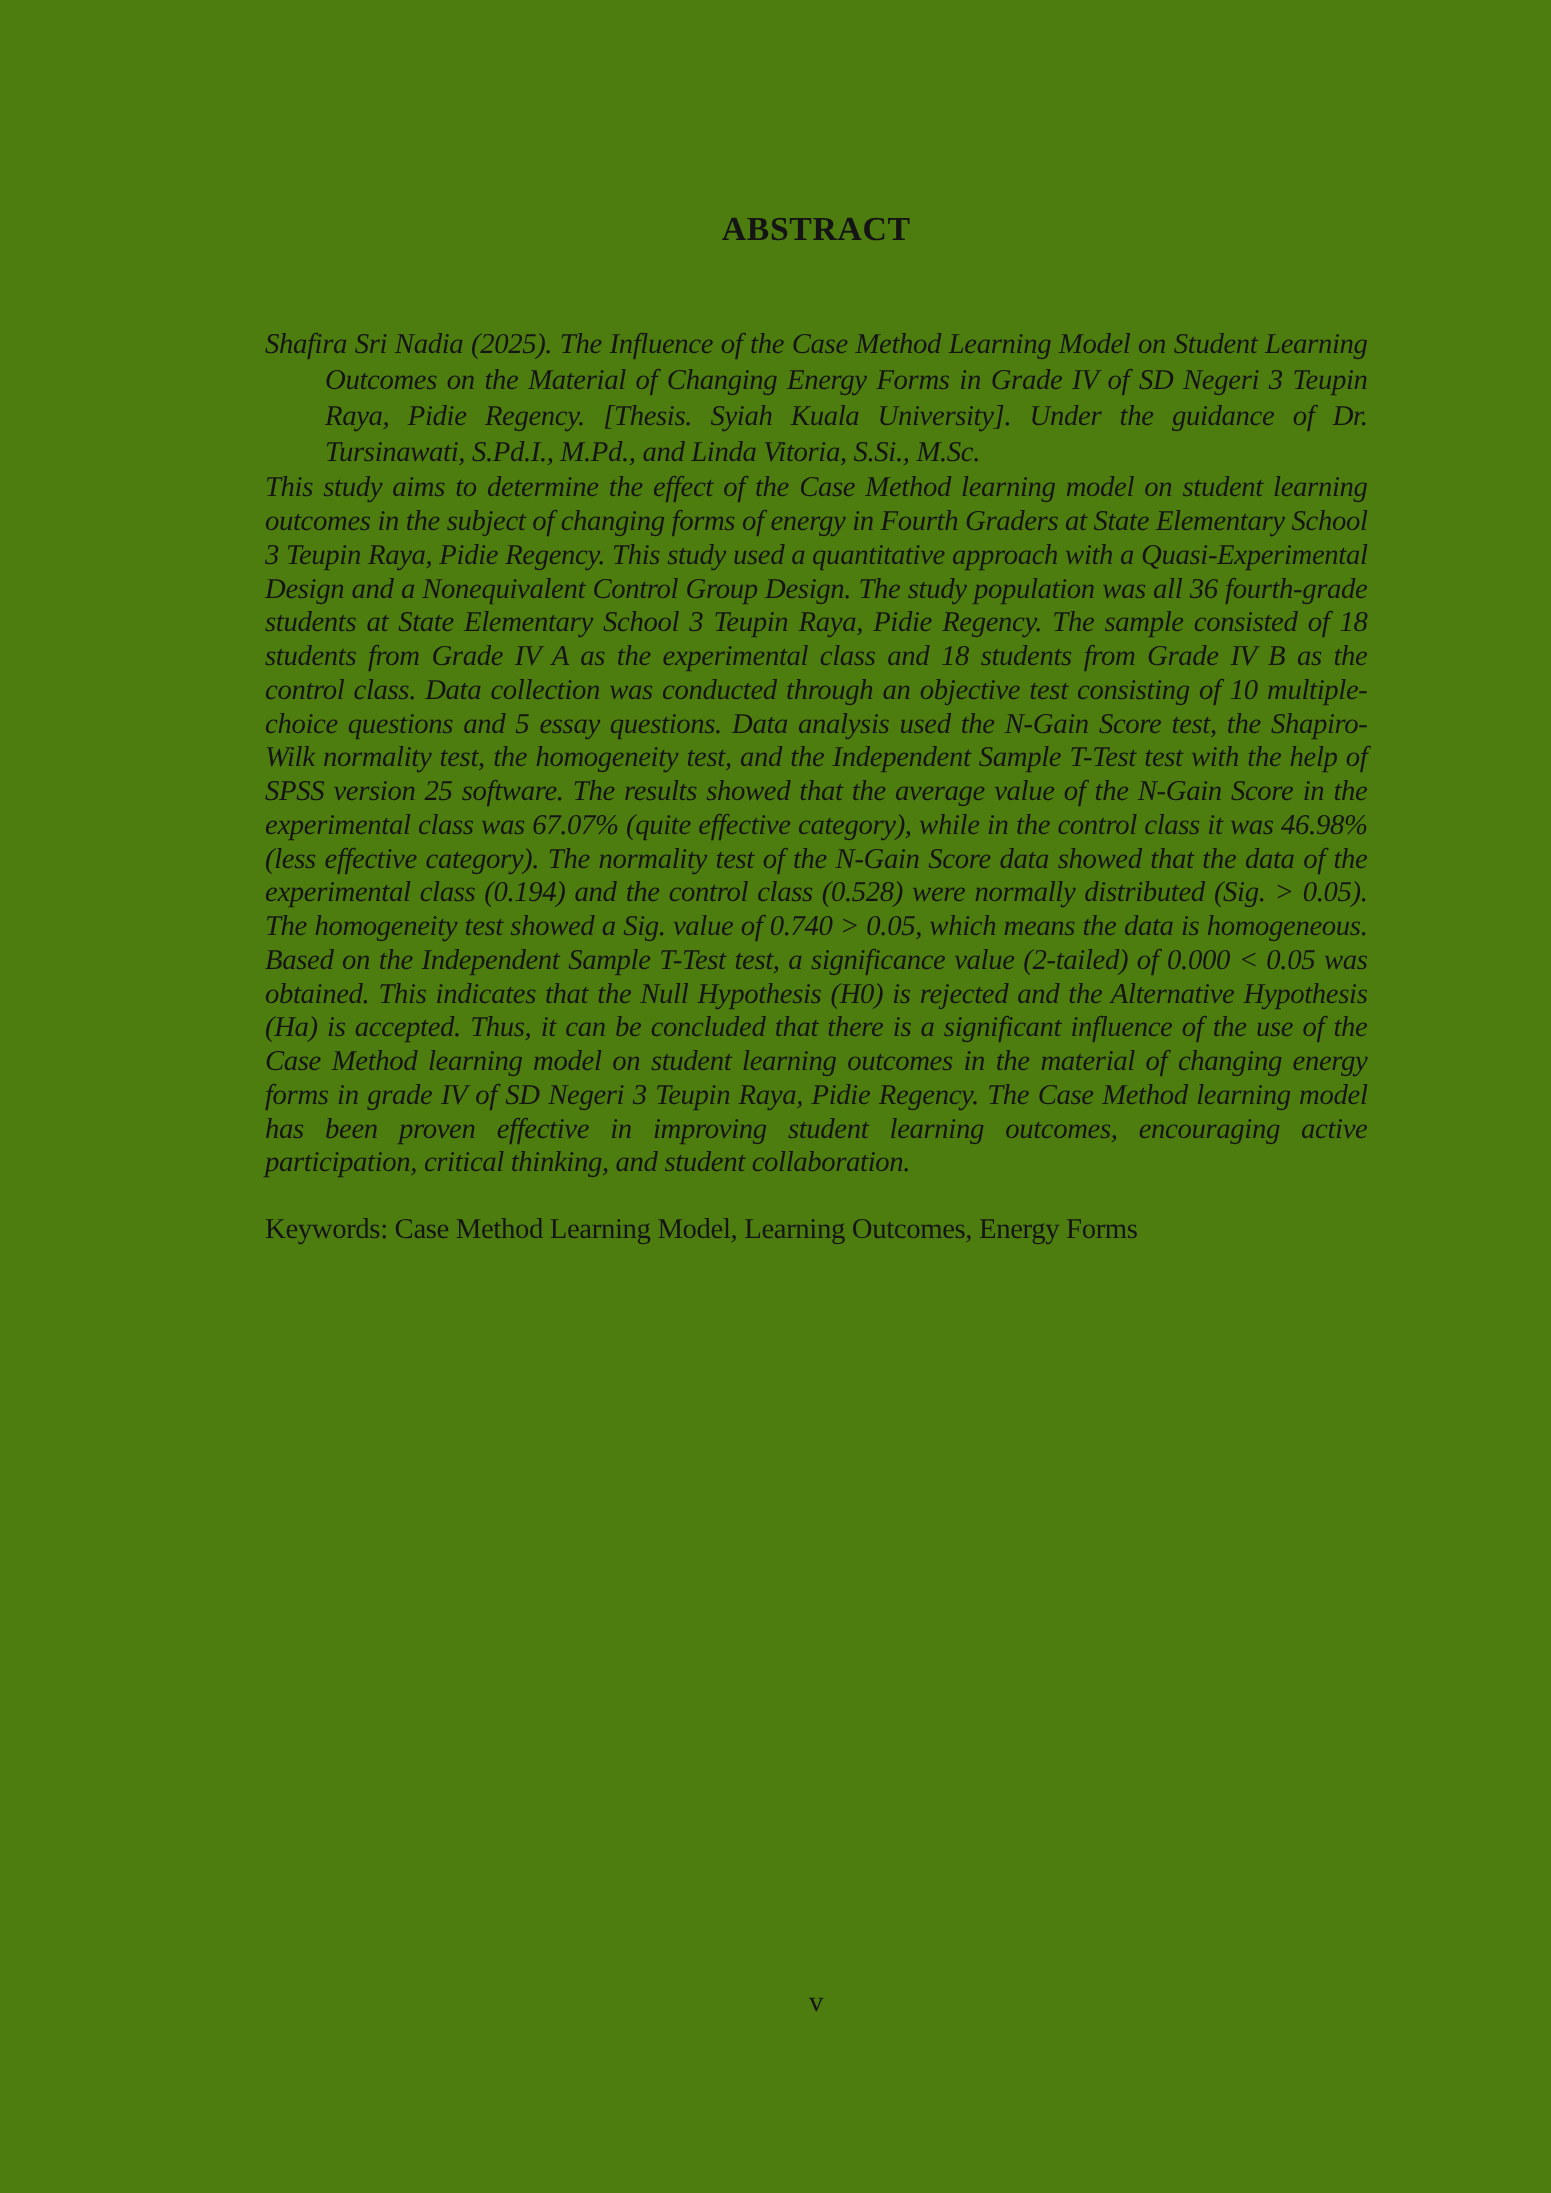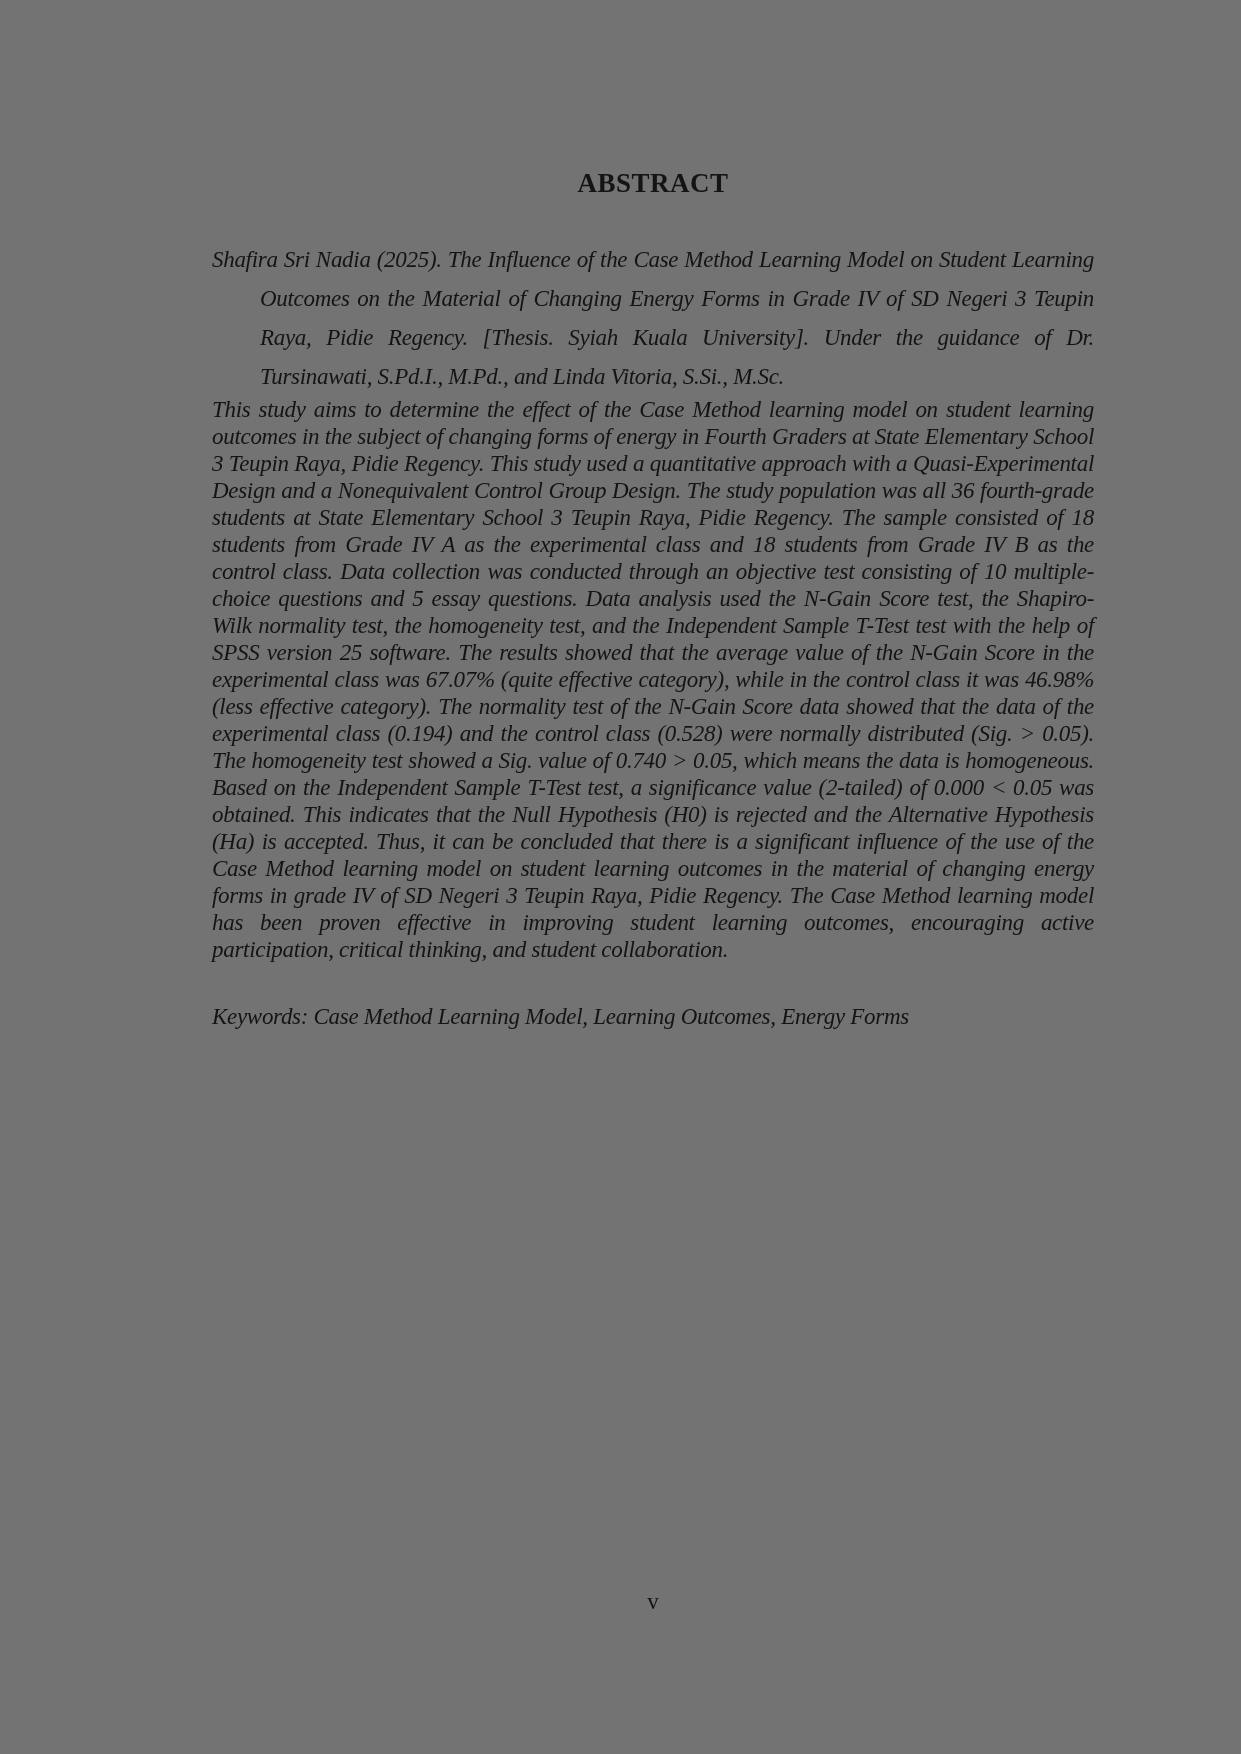--- a/index.html
+++ b/index.html
@@ -3,59 +3,58 @@
 <meta charset="utf-8">
 <style>
   * { margin: 0; padding: 0; box-sizing: border-box; }
   html, body {
     background: #ffffff;
   }
   .page {
     position: relative;
     width: 1241px;
     height: 1754px;
-    background: #737373;
+    background: #4d7c0f;
     overflow: hidden;
     font-family: "Liberation Serif", "DejaVu Serif", serif;
     color: #141414;
   }
   .content {
     position: absolute;
     left: 212px;
     top: 0;
     width: 882px;
     padding-top: 167px;
   }
   .doc-title {
     text-align: center;
     font-weight: bold;
     font-size: 27px;
     line-height: 33px;
     letter-spacing: 0.5px;
   }
   .citation {
-    margin-top: 40px;
+    margin-top: 60px;
     font-style: italic;
     font-size: 23px;
-    line-height: 39px;
+    line-height: 29px;
     letter-spacing: -0.3px;
     text-align: justify;
     padding-left: 48px;
     text-indent: -48px;
   }
   .abstract-body {
     font-style: italic;
     font-size: 23px;
     line-height: 27px;
     letter-spacing: -0.3px;
     text-align: justify;
   }
   .keywords {
-    margin-top: 40px;
-    font-style: italic;
+    margin-top: 26px;
     font-size: 23px;
     line-height: 27px;
     letter-spacing: -0.3px;
   }
   .page-number {
     position: absolute;
     top: 1588px;
     left: 212px;
     width: 882px;
     text-align: center;

